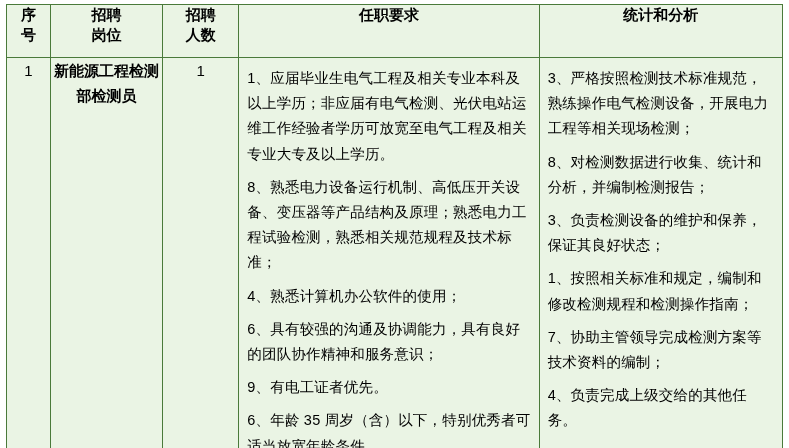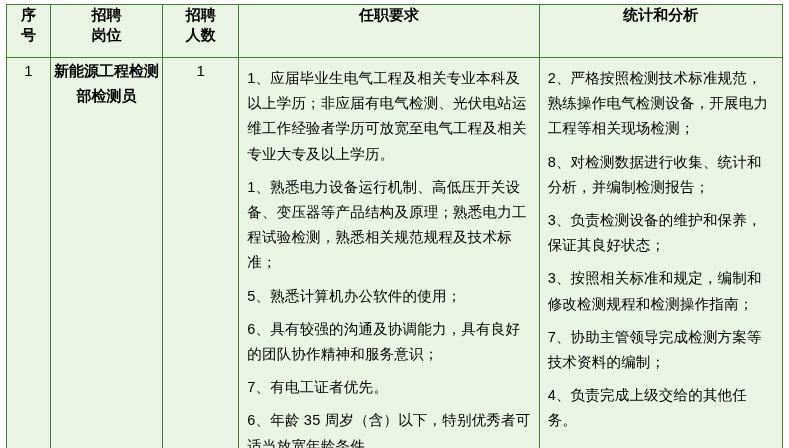--- a/index.html
+++ b/index.html
@@ -115,30 +115,30 @@
         </th>
       </tr>
     </thead>
     <tbody>
       <tr>
         <td class="body-cell center-mid">1</td>
         <td class="post-name">新能源工程检测部检测员</td>
         <td class="body-cell center-mid">1</td>
         <td class="body-cell">
           <p class="para">1、应届毕业生电气工程及相关专业本科及以上学历；非应届有电气检测、光伏电站运维工作经验者学历可放宽至电气工程及相关专业大专及以上学历。</p>
-          <p class="para">1、熟悉电力设备运行机制、高低压开关设备、变压器等产品结构及原理；熟悉电力工程试验检测，熟悉相关规范规程及技术标准；</p>
-          <p class="para">5、熟悉计算机办公软件的使用；</p>
+          <p class="para">8、熟悉电力设备运行机制、高低压开关设备、变压器等产品结构及原理；熟悉电力工程试验检测，熟悉相关规范规程及技术标准；</p>
+          <p class="para">4、熟悉计算机办公软件的使用；</p>
           <p class="para">6、具有较强的沟通及协调能力，具有良好的团队协作精神和服务意识；</p>
-          <p class="para">7、有电工证者优先。</p>
+          <p class="para">9、有电工证者优先。</p>
           <p class="para">6、年龄 35 周岁（含）以下，特别优秀者可适当放宽年龄条件。</p>
         </td>
         <td class="body-cell">
-          <p class="para">2、严格按照检测技术标准规范，熟练操作电气检测设备，开展电力工程等相关现场检测；</p>
+          <p class="para">3、严格按照检测技术标准规范，熟练操作电气检测设备，开展电力工程等相关现场检测；</p>
           <p class="para">8、对检测数据进行收集、统计和分析，并编制检测报告；</p>
           <p class="para">3、负责检测设备的维护和保养，保证其良好状态；</p>
-          <p class="para">3、按照相关标准和规定，编制和修改检测规程和检测操作指南；</p>
+          <p class="para">1、按照相关标准和规定，编制和修改检测规程和检测操作指南；</p>
           <p class="para">7、协助主管领导完成检测方案等技术资料的编制；</p>
           <p class="para">4、负责完成上级交给的其他任务。</p>
         </td>
       </tr>
     </tbody>
   </table>
 </div>
 
 </body></html>

